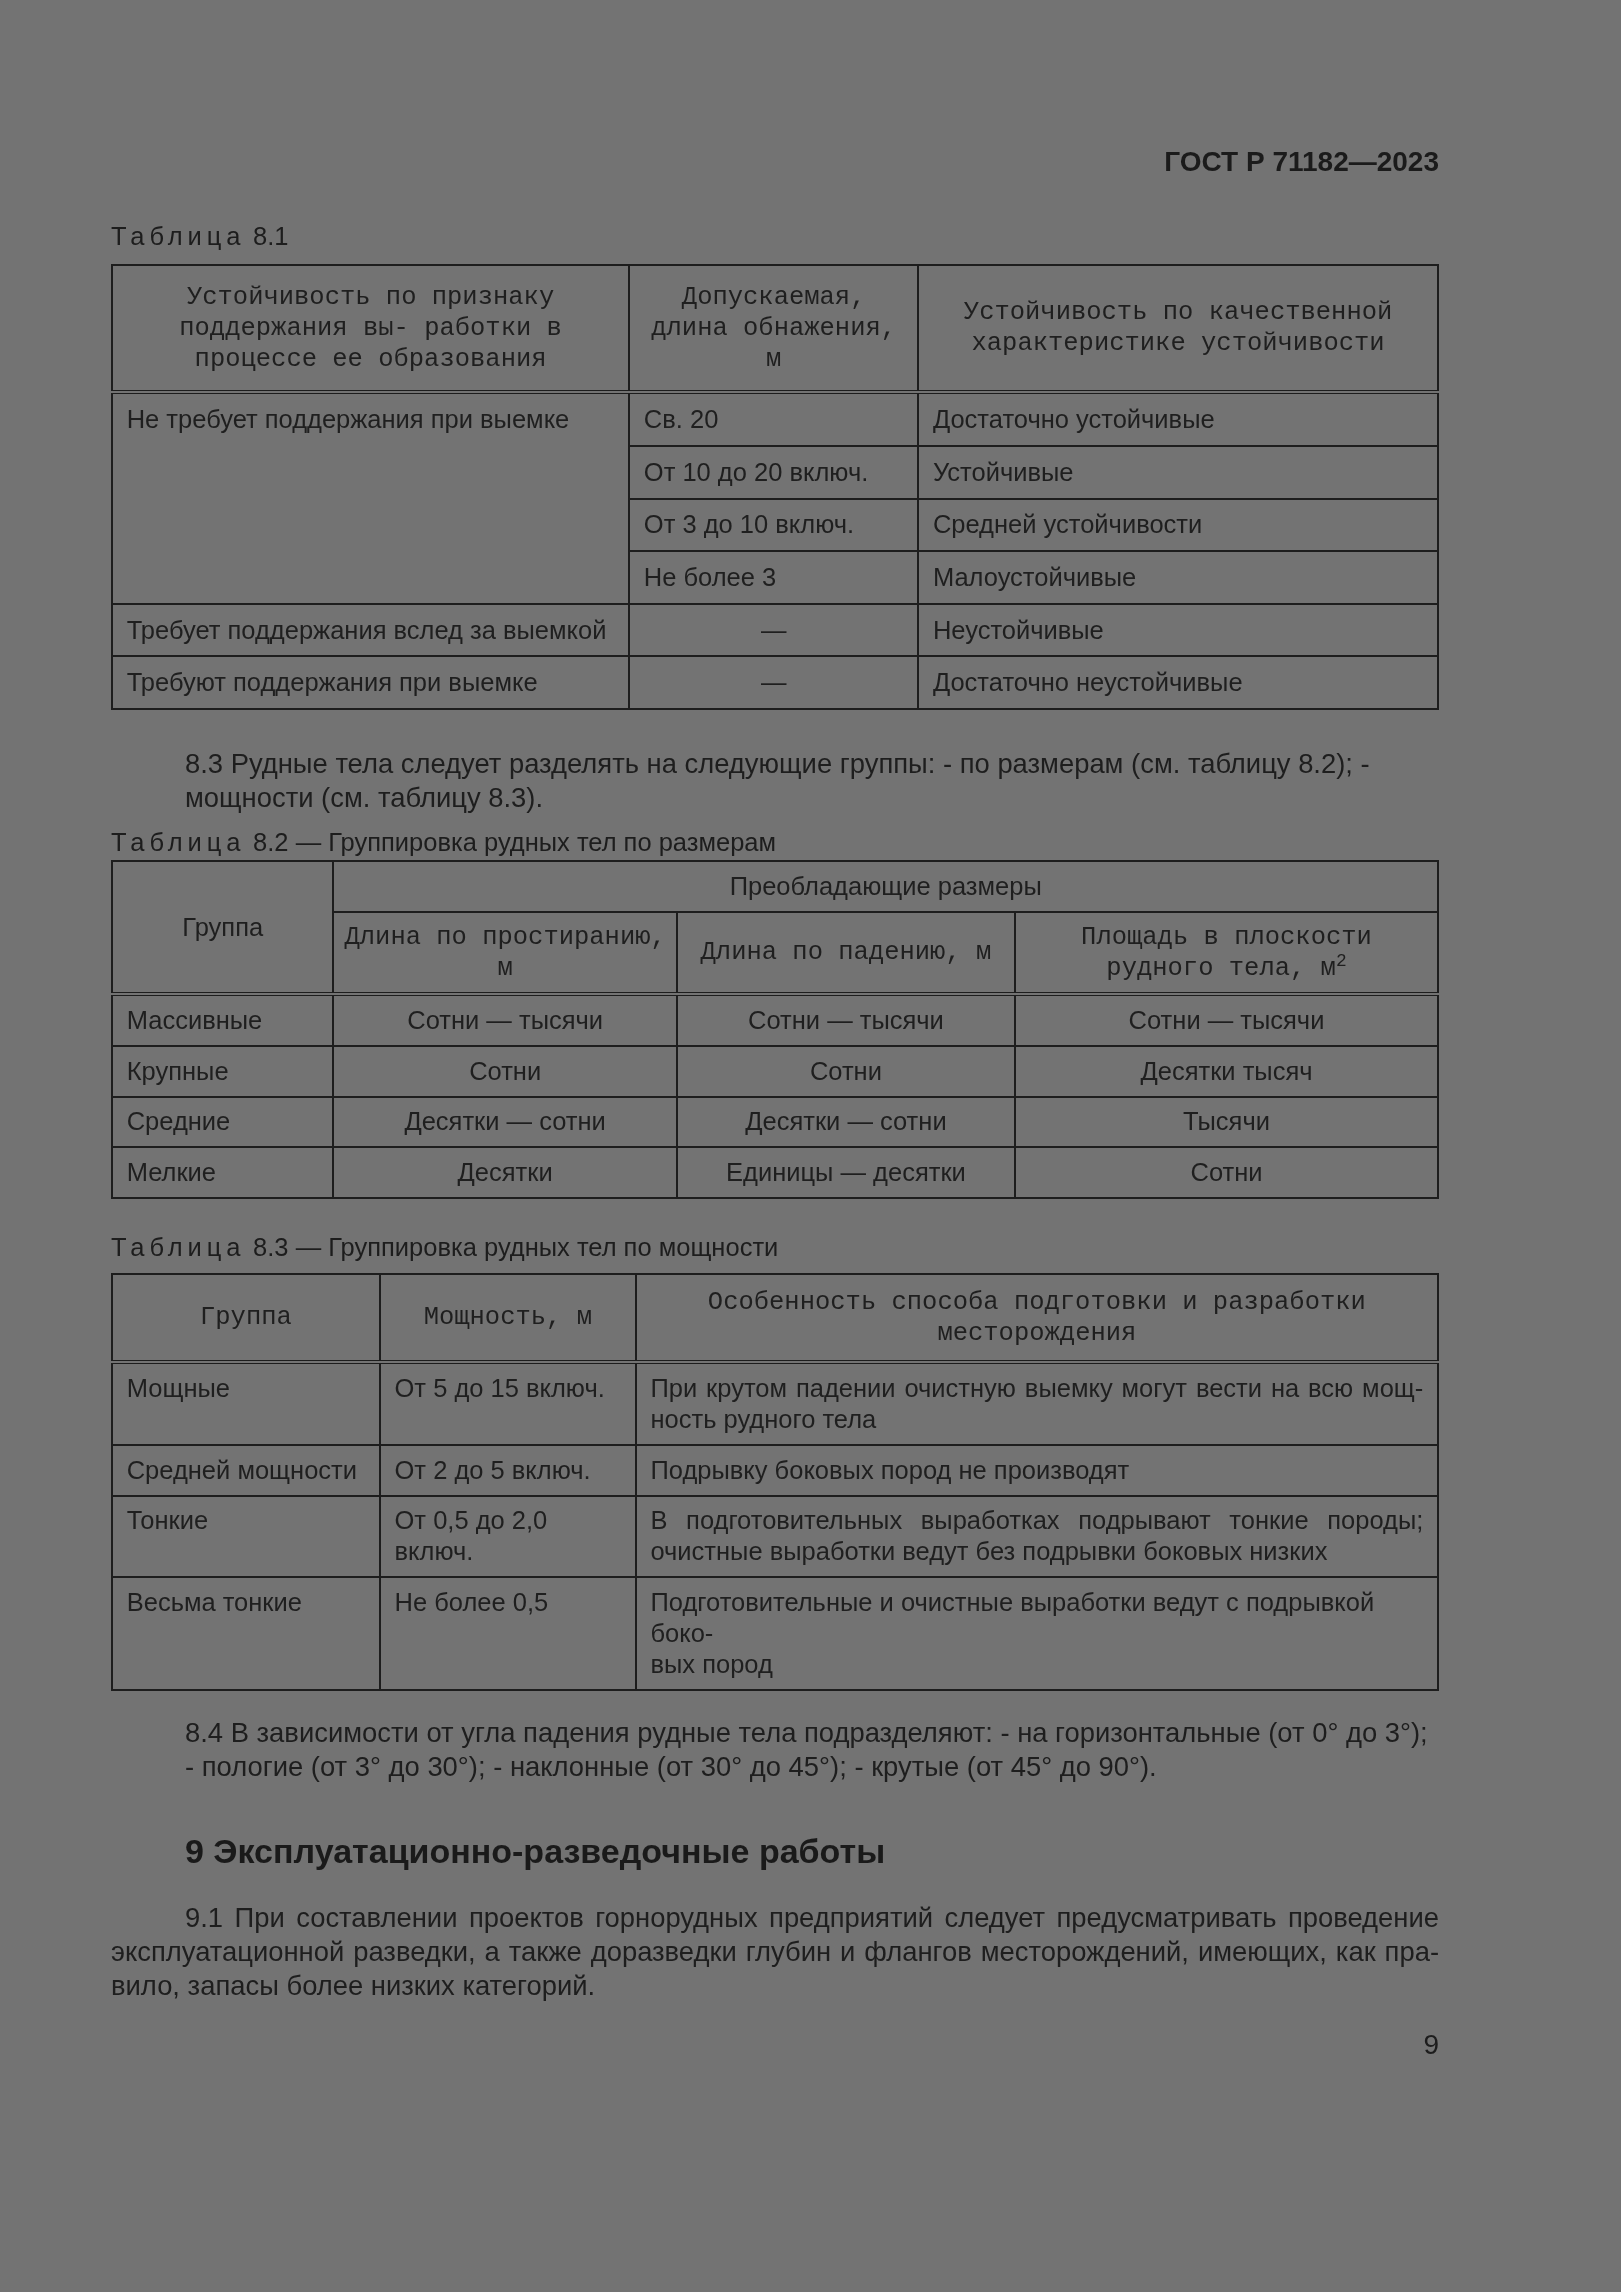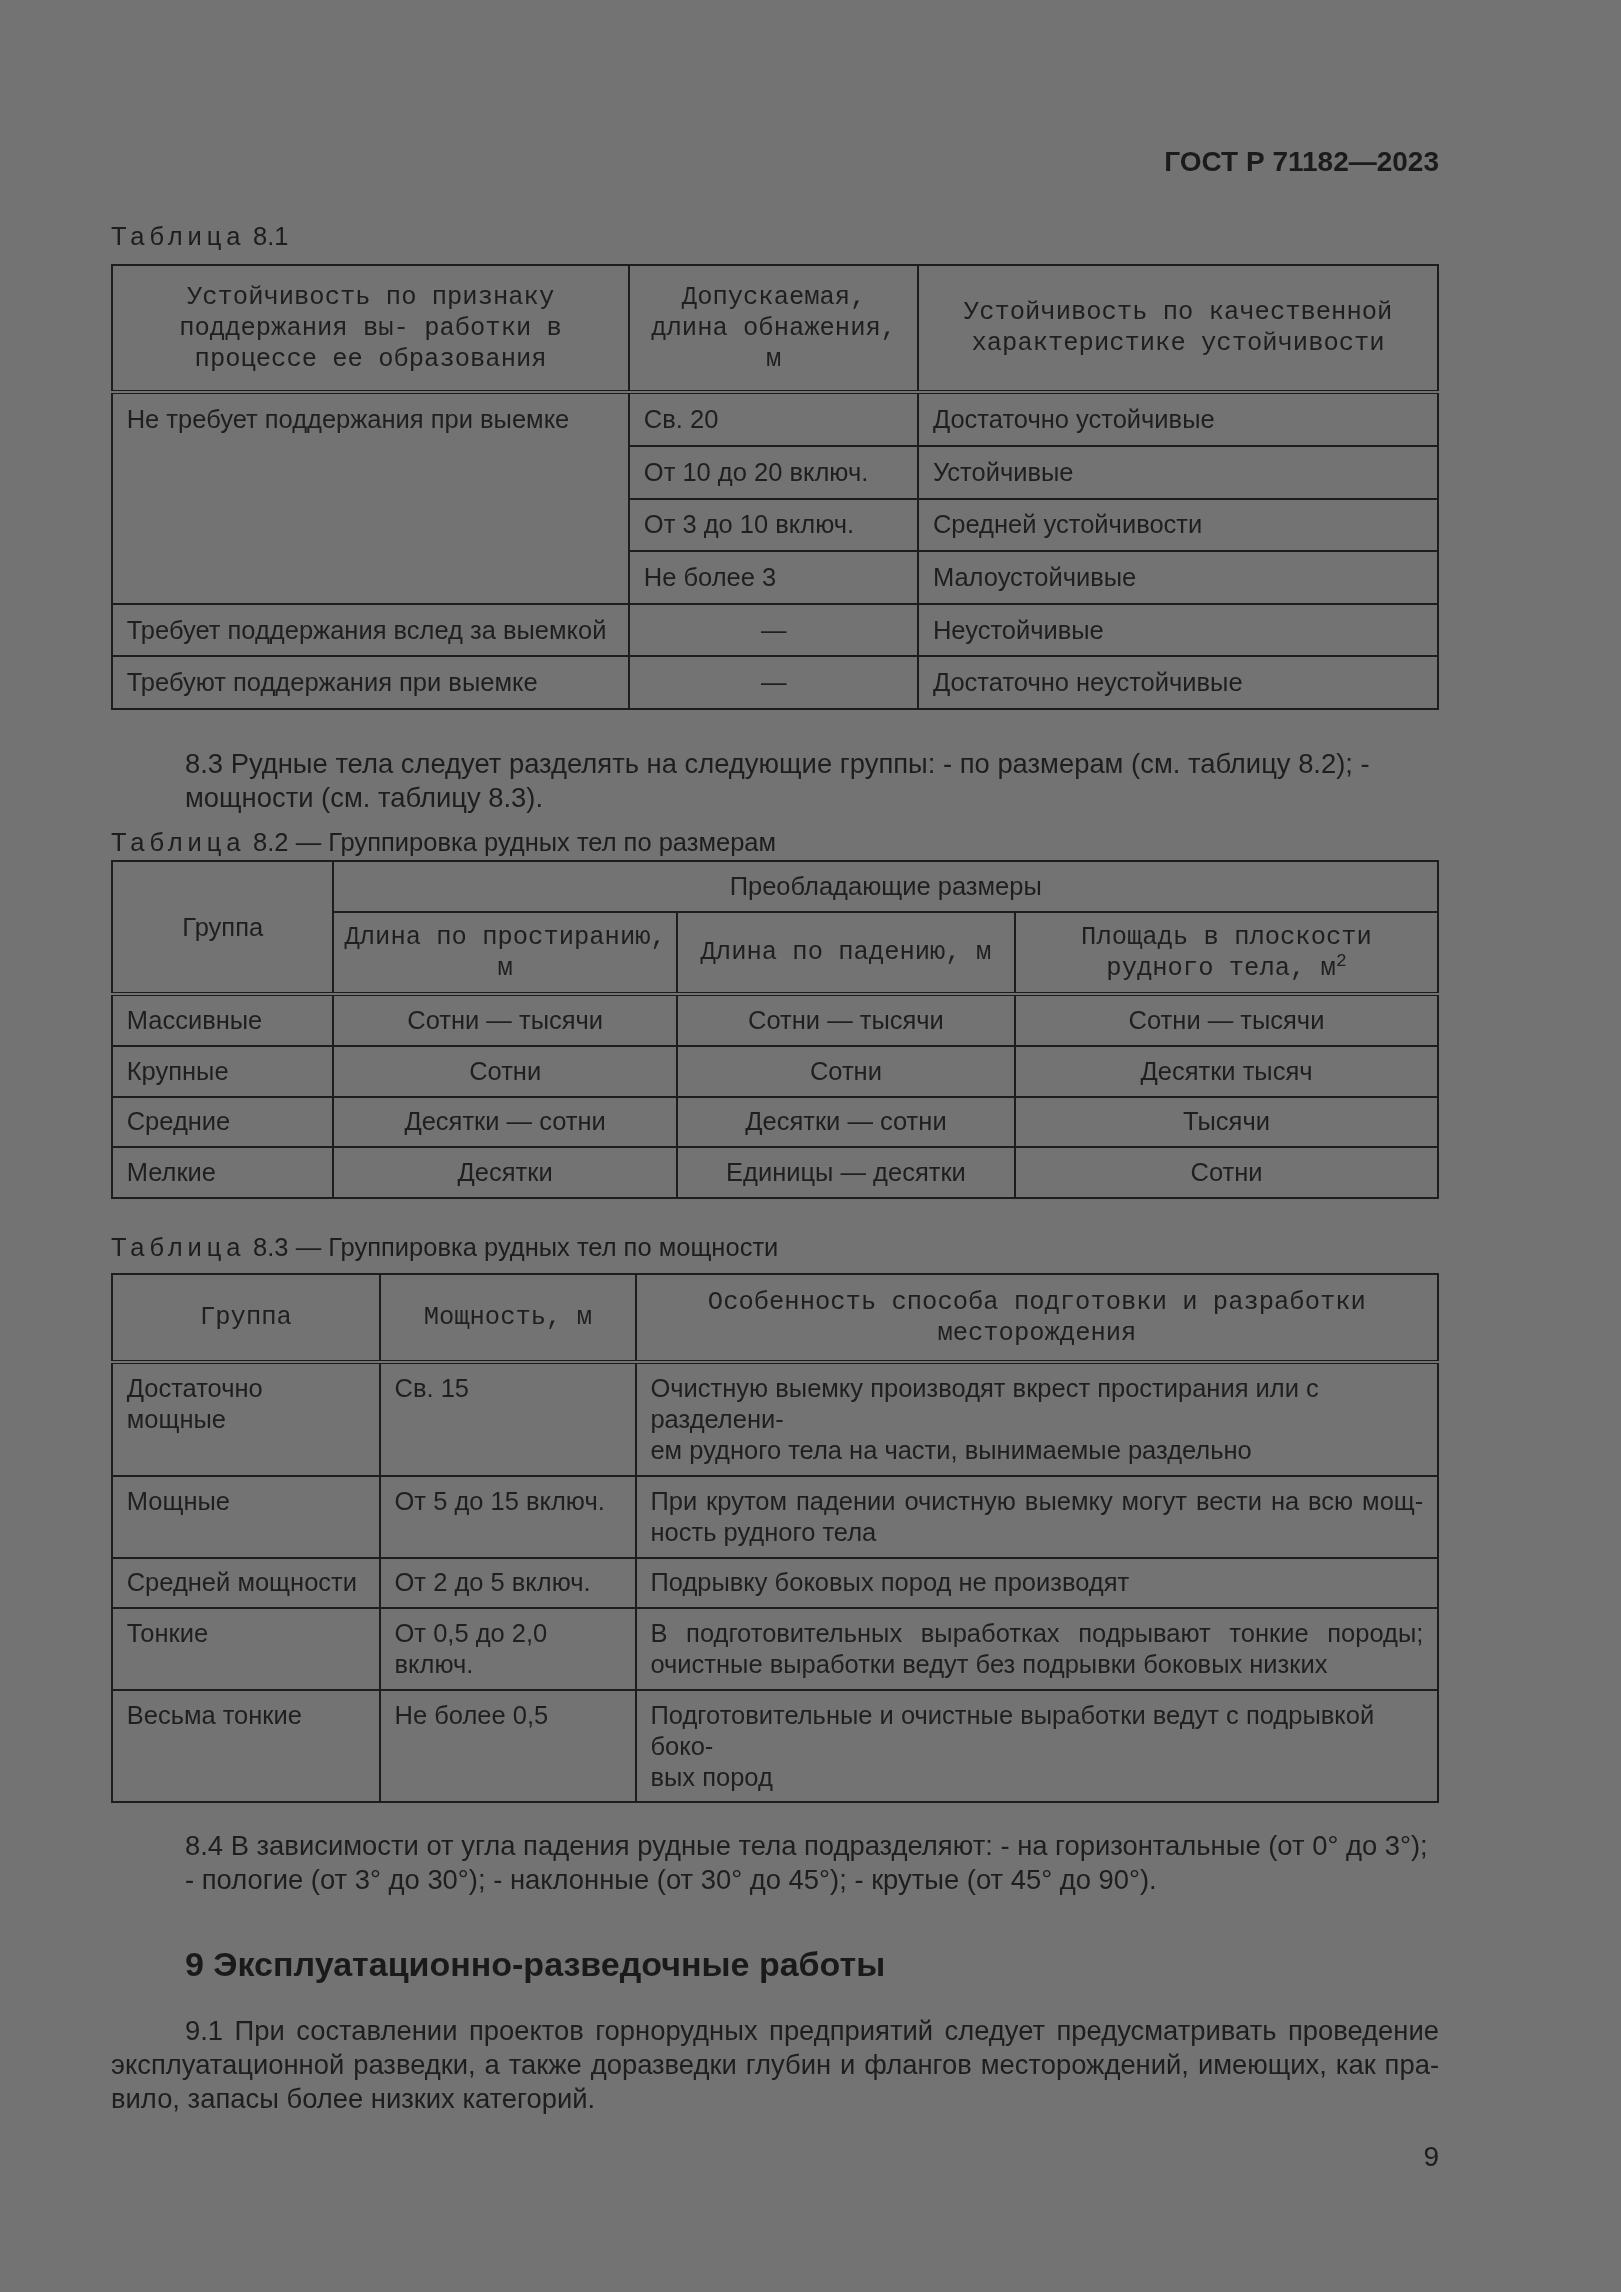--- a/index.html
+++ b/index.html
@@ -209,28 +209,20 @@
       </colgroup>
     <thead>
       <tr class="hsep">
         <th class="center">Группа</th>
         <th class="center">Мощность, м</th>
         <th class="center">Особенность способа подготовки и разработки месторождения</th>
       </tr>
     </thead>
     <tbody>
       <tr class="body-row">
-        <td class="left g">Достаточно мощные</td>
-        <td class="left g">Св. 15</td>
-        <td class="left cell-lines">
-          <span class="ln">Очистную выемку производят вкрест простирания или с разделени-</span>
-          <span class="ln">ем рудного тела на части, вынимаемые раздельно</span>
-        </td>
-      </tr>
-      <tr class="body-row">
         <td class="left g">Мощные</td>
         <td class="left g">От 5 до 15 включ.</td>
         <td class="left cell-lines">
           <span class="ln jl">При крутом падении очистную выемку могут вести на всю мощ-</span>
           <span class="ln">ность рудного тела</span>
         </td>
       </tr>
       <tr class="body-row">
         <td class="left g">Средней мощности</td>
         <td class="left g">От 2 до 5 включ.</td>

